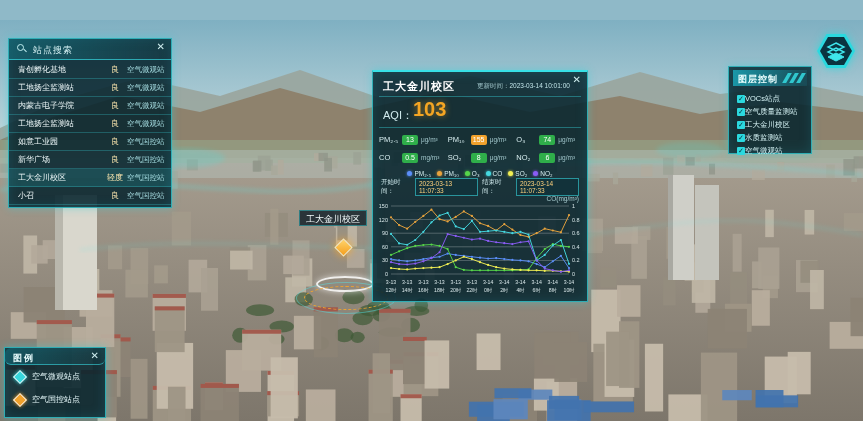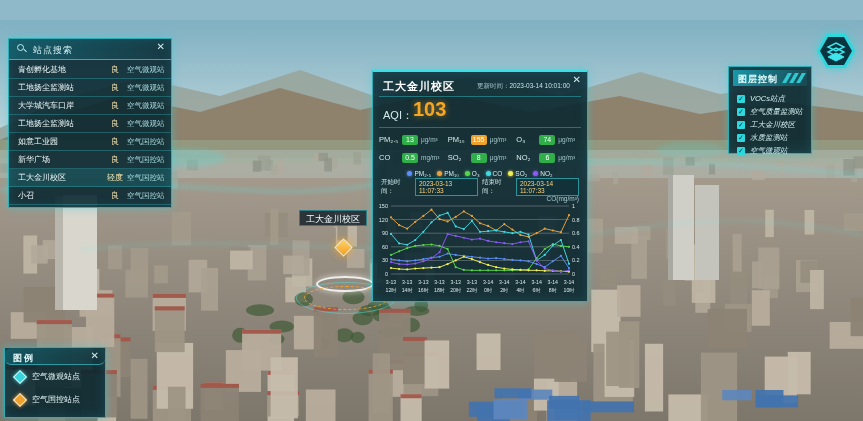--- a/index.html
+++ b/index.html
@@ -65,21 +65,21 @@
   .pp-y2{position:absolute;right:8px;top:123px;font-size:6.5px;color:#a9cdd1;}
   .pp-chart{position:absolute;left:2px;top:130px;}
 
   
   .layer-panel{left:728px;top:55px;width:84px;height:88px;z-index:10;margin-top:11px;}
   .lp-head{position:relative;height:16px;margin:3px 4px 2px 4px;
     background:linear-gradient(90deg,rgba(26,160,178,.9),rgba(26,160,178,.15));}
   .lp-title{position:absolute;left:5px;top:3px;font-size:9px;font-weight:bold;color:#eaffff;letter-spacing:1px;}
   .lp-slash{position:absolute;top:3px;width:4px;height:10px;background:#35dce2;transform:skewX(-30deg);opacity:.85;}
   .lp-items{position:absolute;left:8px;top:26px;right:4px;}
-  .lrow{display:flex;align-items:center;gap:5px;height:12px;margin-bottom:1px;cursor:pointer;font-style:italic;}
+  .lrow{display:flex;align-items:center;height:12px;margin-bottom:1px;cursor:pointer;}
   .chk{width:8px;height:8px;background:#2bd9df;border-radius:1px;color:#06323c;font-size:7px;line-height:8px;text-align:center;font-weight:bold;}
   .lrow .lb{font-size:7.5px;color:#d6f3f5;white-space:nowrap;}
 
   
   .hexwrap{position:absolute;left:817px;top:34px;width:38px;height:34px;z-index:11;filter:drop-shadow(0 0 4px rgba(45,217,223,.8));}
   .hex-o{position:absolute;left:0;top:0;width:38px;height:34px;background:#2bd9df;
     clip-path:polygon(25% 0,75% 0,100% 50%,75% 100%,25% 100%,0 50%);}
   .hex-i{position:absolute;left:3px;top:3px;width:32px;height:28px;background:#0a3440;
     clip-path:polygon(25% 0,75% 0,100% 50%,75% 100%,25% 100%,0 50%);}
 
@@ -400,21 +400,21 @@
           <span class="nm">青创孵化基地</span>
           <span class="lv">良</span>
           <span class="tp">空气微观站</span>
         </div>
         <div class="srow">
           <span class="nm">工地扬尘监测站</span>
           <span class="lv">良</span>
           <span class="tp">空气微观站</span>
         </div>
         <div class="srow">
-          <span class="nm">大学城汽车口岸</span>
+          <span class="nm">内蒙古电子学院</span>
           <span class="lv">良</span>
           <span class="tp">空气微观站</span>
         </div>
         <div class="srow">
           <span class="nm">工地扬尘监测站</span>
           <span class="lv">良</span>
           <span class="tp">空气微观站</span>
         </div>
         <div class="srow">
           <span class="nm">如意工业园</span>

